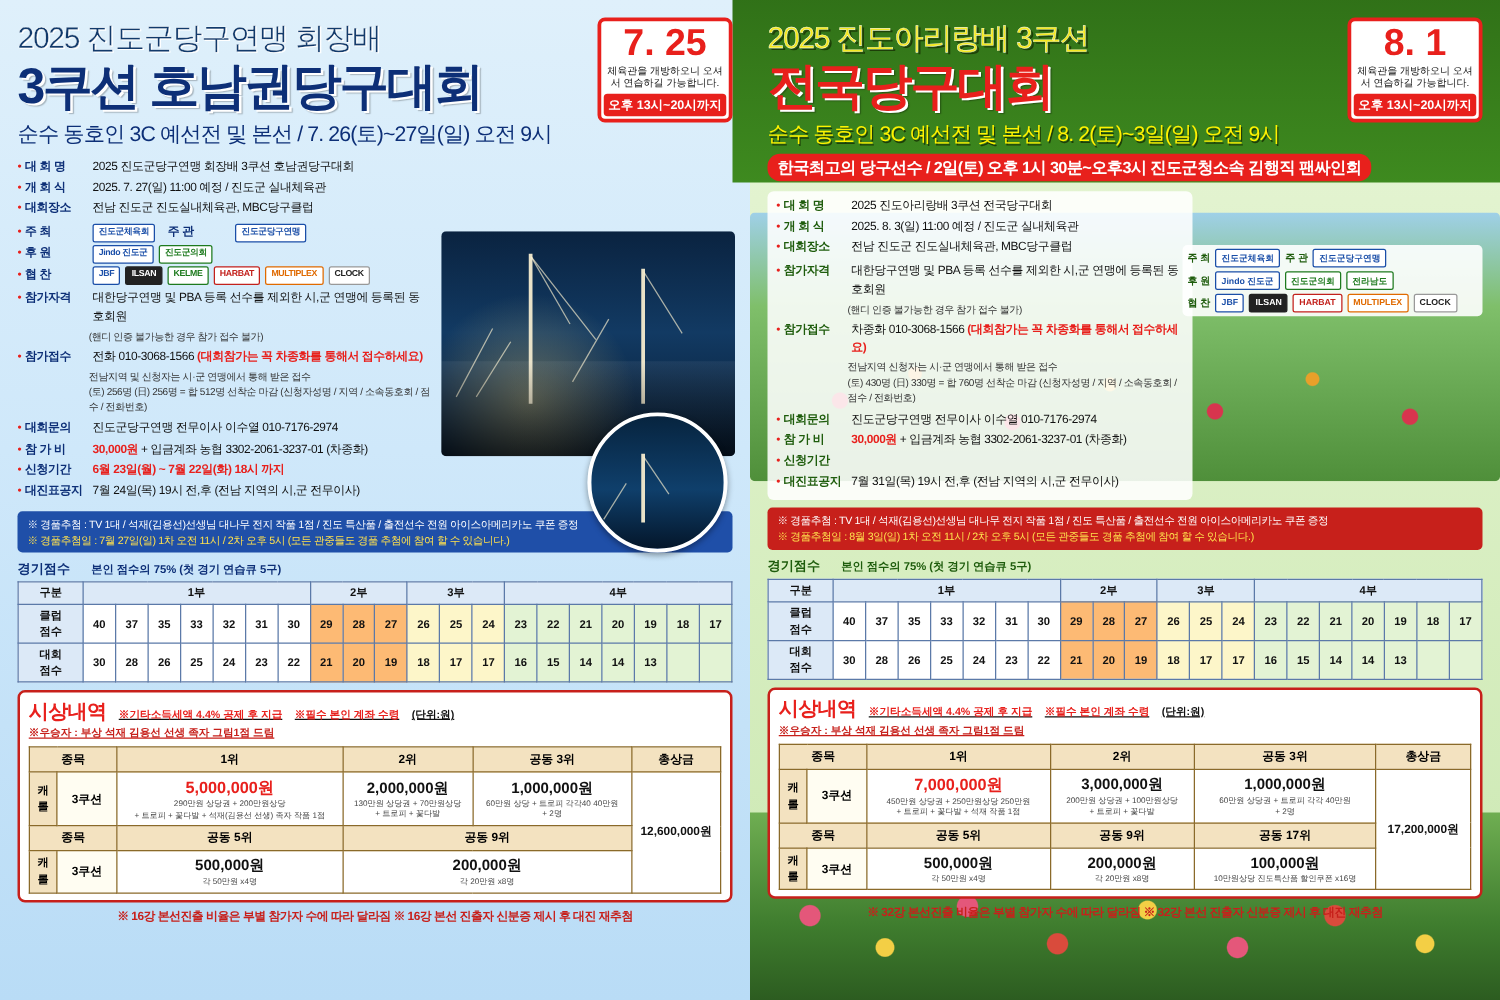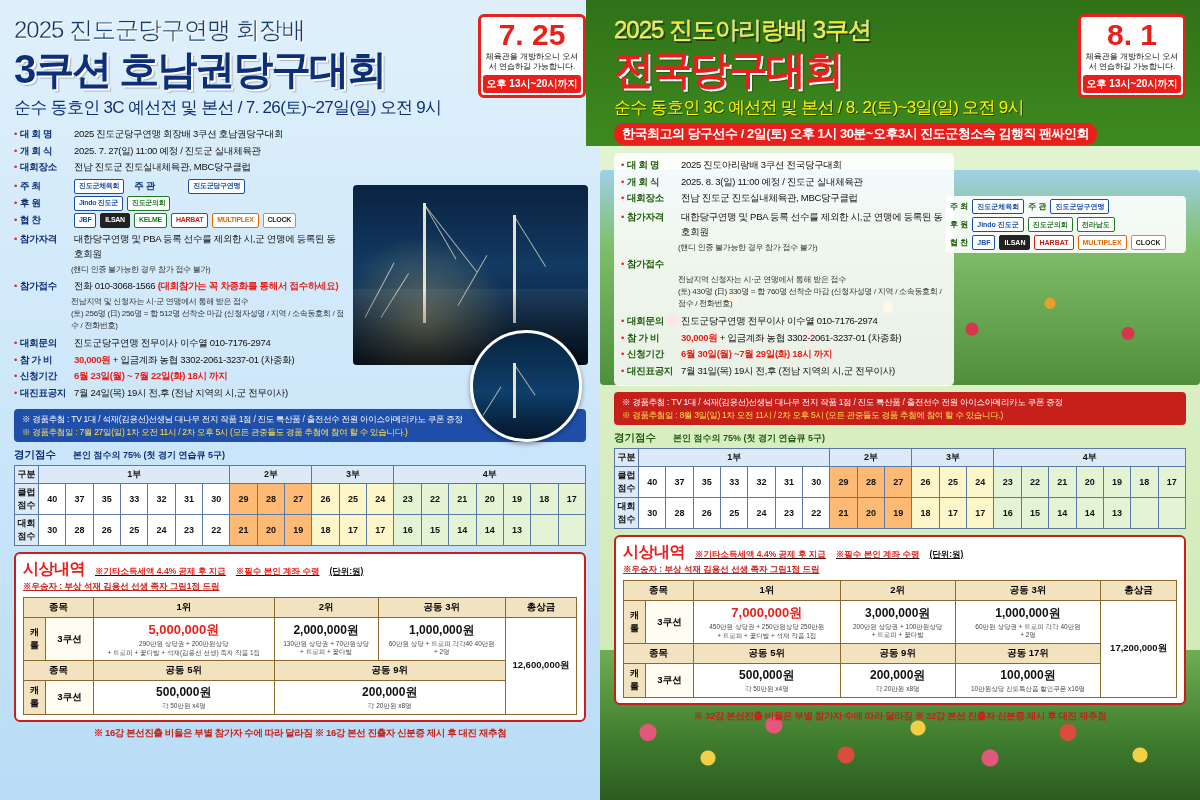--- a/index.html
+++ b/index.html
@@ -161,21 +161,21 @@
   
   .scorewrap { margin-top:6px; }
   .score-head { font-size:10.5px; font-weight:bold; color:#0d2f77; margin-bottom:3px; }
   .score-head .small { font-size:9px; font-weight:bold; }
   table.score { border-collapse:collapse; width:100%; background:#fff; }
   table.score th, table.score td {
     border:1px solid #5b79a8; font-size:9px; text-align:center; padding:2px 0;
     font-weight:bold; color:#111;
   }
   table.score th { background:#dce9f7; font-size:9px; }
-  table.score td.lblcell { background:#dce9f7; width:24px; font-size:9px; }
+  table.score td.lblcell { background:#dce9f7; width:52px; font-size:9px; }
   .c1 { background:#ffffff; }
   .c2 { background:#fdba74; }
   .c3 { background:#fdf6c9; }
   .c4 { background:#e3f3d4; }
 
   
   .prizewrap { margin-top:6px; background:#fff; border:2px solid #c7201b; border-radius:6px; padding:5px 7px; }
   .prize-title { color:#e8201c; font-size:16px; font-weight:bold; letter-spacing:-0.5px; }
   .prize-note { font-size:8.5px; color:#111; font-weight:bold;text-decoration:underline; }
   .prize-note .star { color:#e8201c; }
@@ -499,40 +499,41 @@
         <div class="row" style="margin-top:4px;">
             <span class="bullet">•</span>
             <span class="lbl g">참가자격</span>
             <span class="val">대한당구연맹 및 PBA 등록 선수를 제외한 시,군 연맹에 등록된 동호회원</span>
           </div>
         <div class="sub">(핸디 인증 불가능한 경우 참가 접수 불가)</div>
 
         <div class="row" style="margin-top:3px;">
           <span class="bullet">•</span>
             <span class="lbl g">참가접수</span>
+          <span class="val"><span>차종화 010-3068-1566</span>
+          <span class="red">(대회참가는 꼭 차종화를 통해서 접수하세요)</span></span>
         </div>
         <div class="sub">전남지역 신청자는 시·군 연맹에서 통해 받은 접수</div>
         <div class="sub">(토) 430명 (日) 330명 = 합 760명 선착순 마감 (신청자성명 / 지역 / 소속동호회 / 점수 / 전화번호)</div>
 
         <div class="row" style="margin-top:3px;">
             <span class="bullet">•</span>
             <span class="lbl g">대회문의</span>
             <span class="val">진도군당구연맹 전무이사 이수열 010-7176-2974</span>
           </div>
         <div class="row">
             <span class="bullet">•</span>
             <span class="lbl g">참 가 비</span>
           <span class="val"><span class="red">30,000원</span>
           <span>+ 입금계좌</span>
           <span>농협 3302-2061-3237-01 (차종화)</span></span>
         </div>
         <div class="row">
             <span class="bullet">•</span>
             <span class="lbl g">신청기간</span>
-            <span class="val red">6월 30일(월) ~7월 29일(화) 18시 까지</span>
           </div>
         <div class="row">
             <span class="bullet">•</span>
             <span class="lbl g">대진표공지</span>
             <span class="val">7월 31일(목) 19시 전,후 (전남 지역의 시,군 전무이사)</span>
           </div>
       </div>
     </div>
 
     <div class="rt-right-col">

